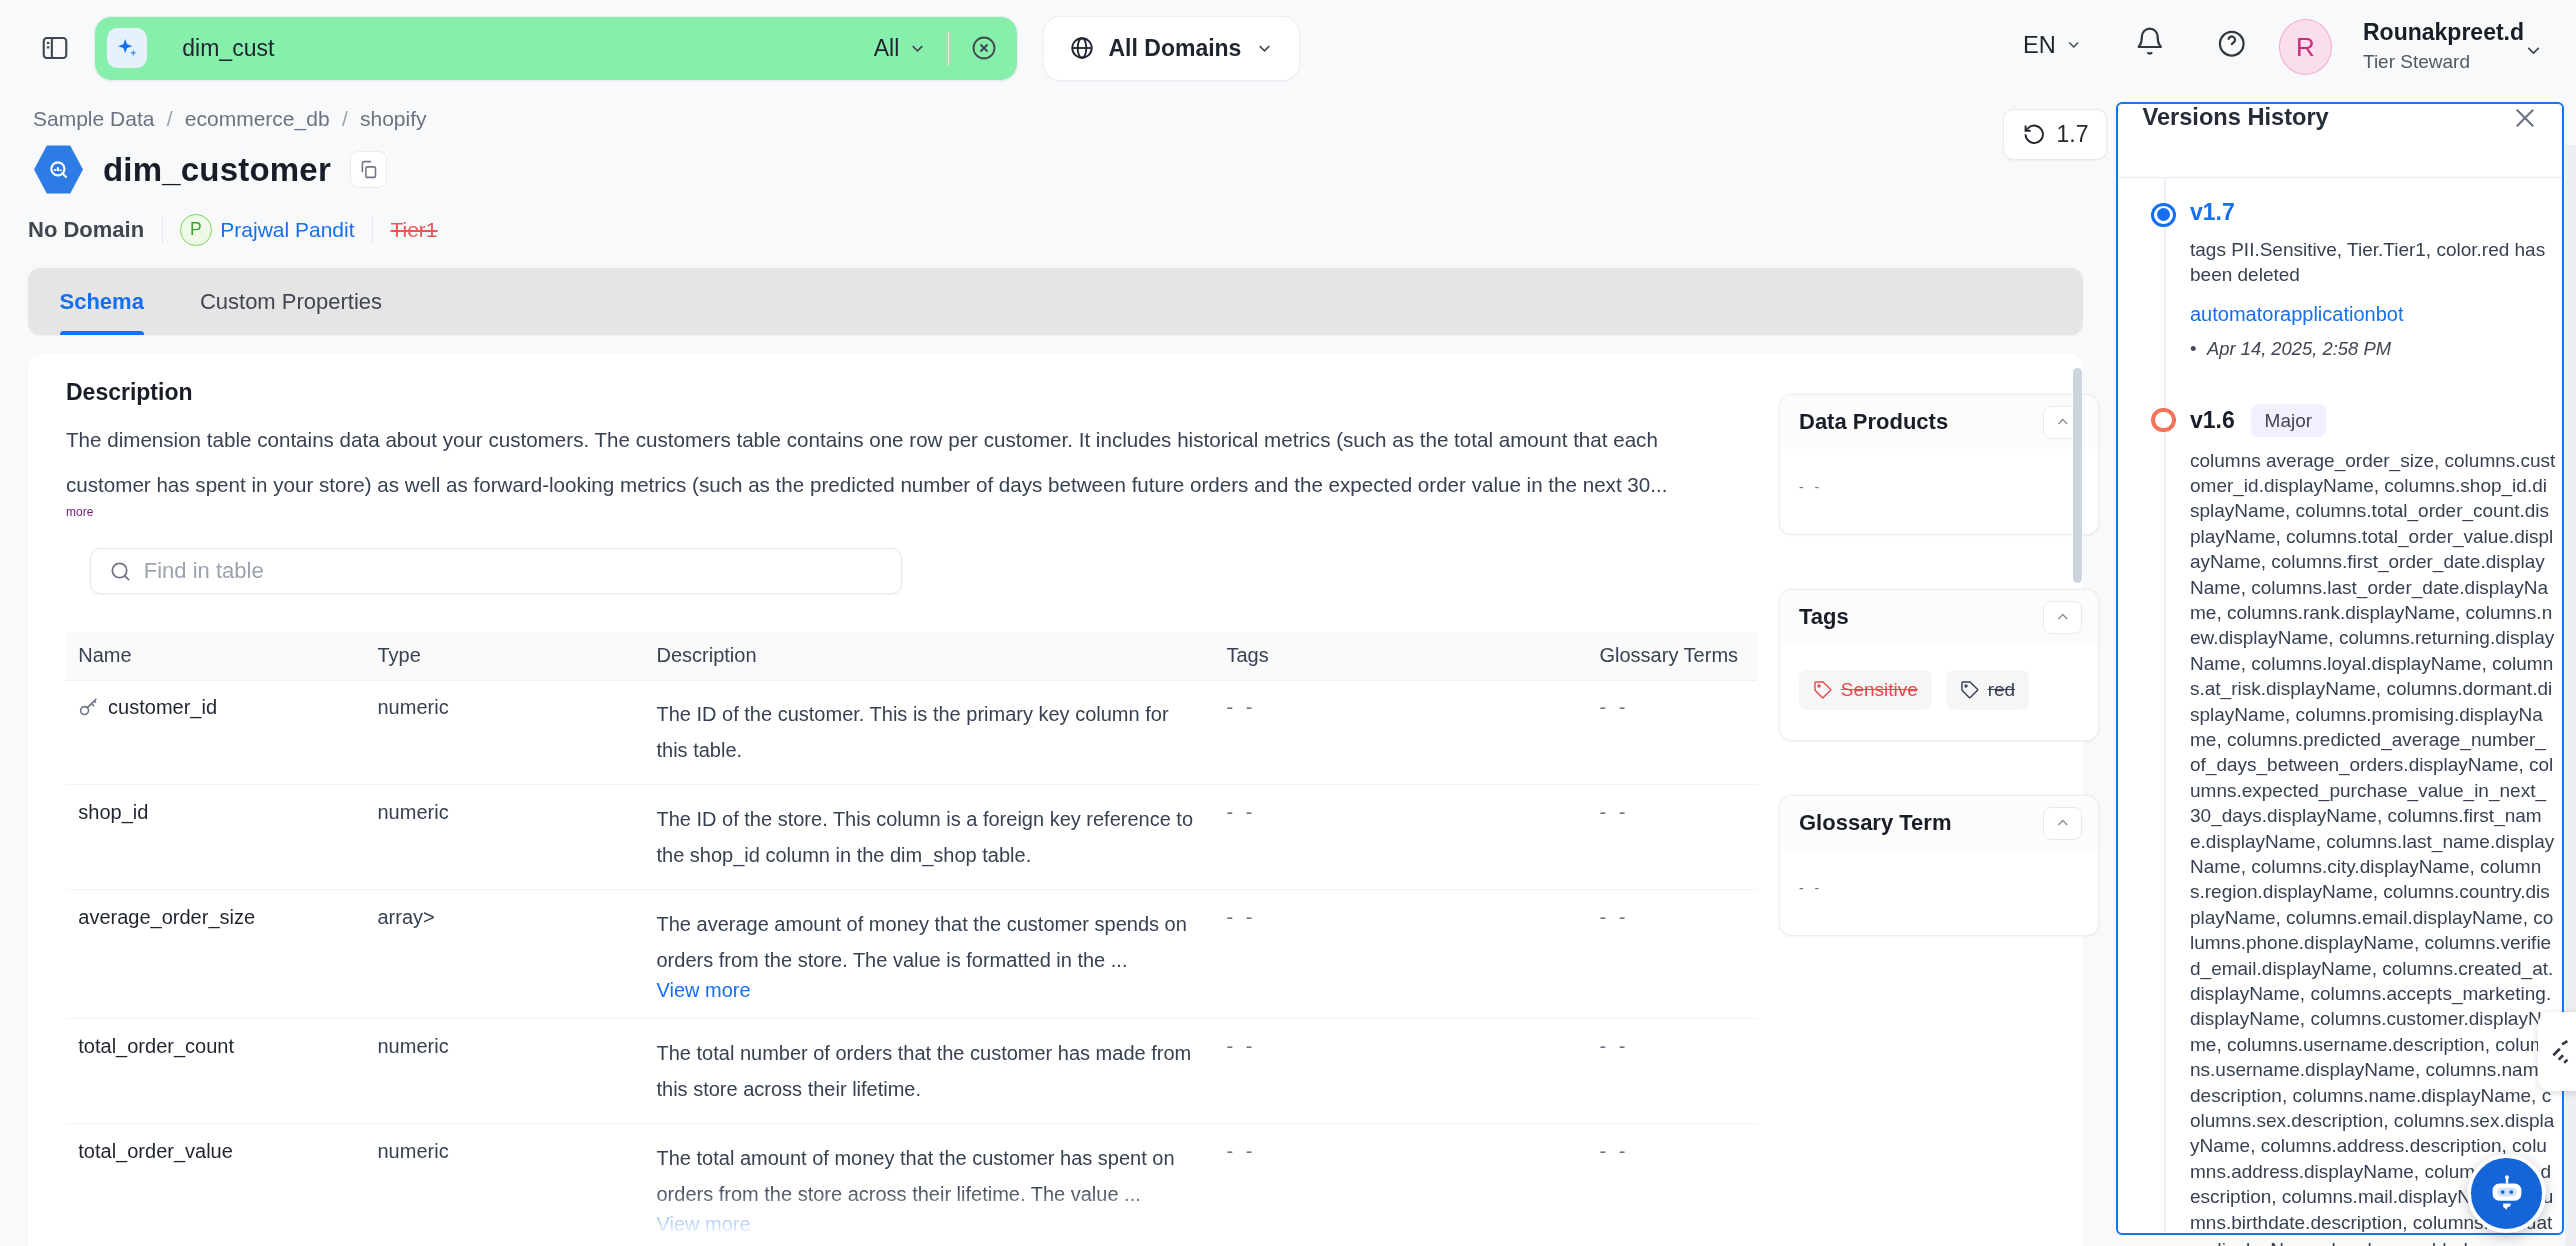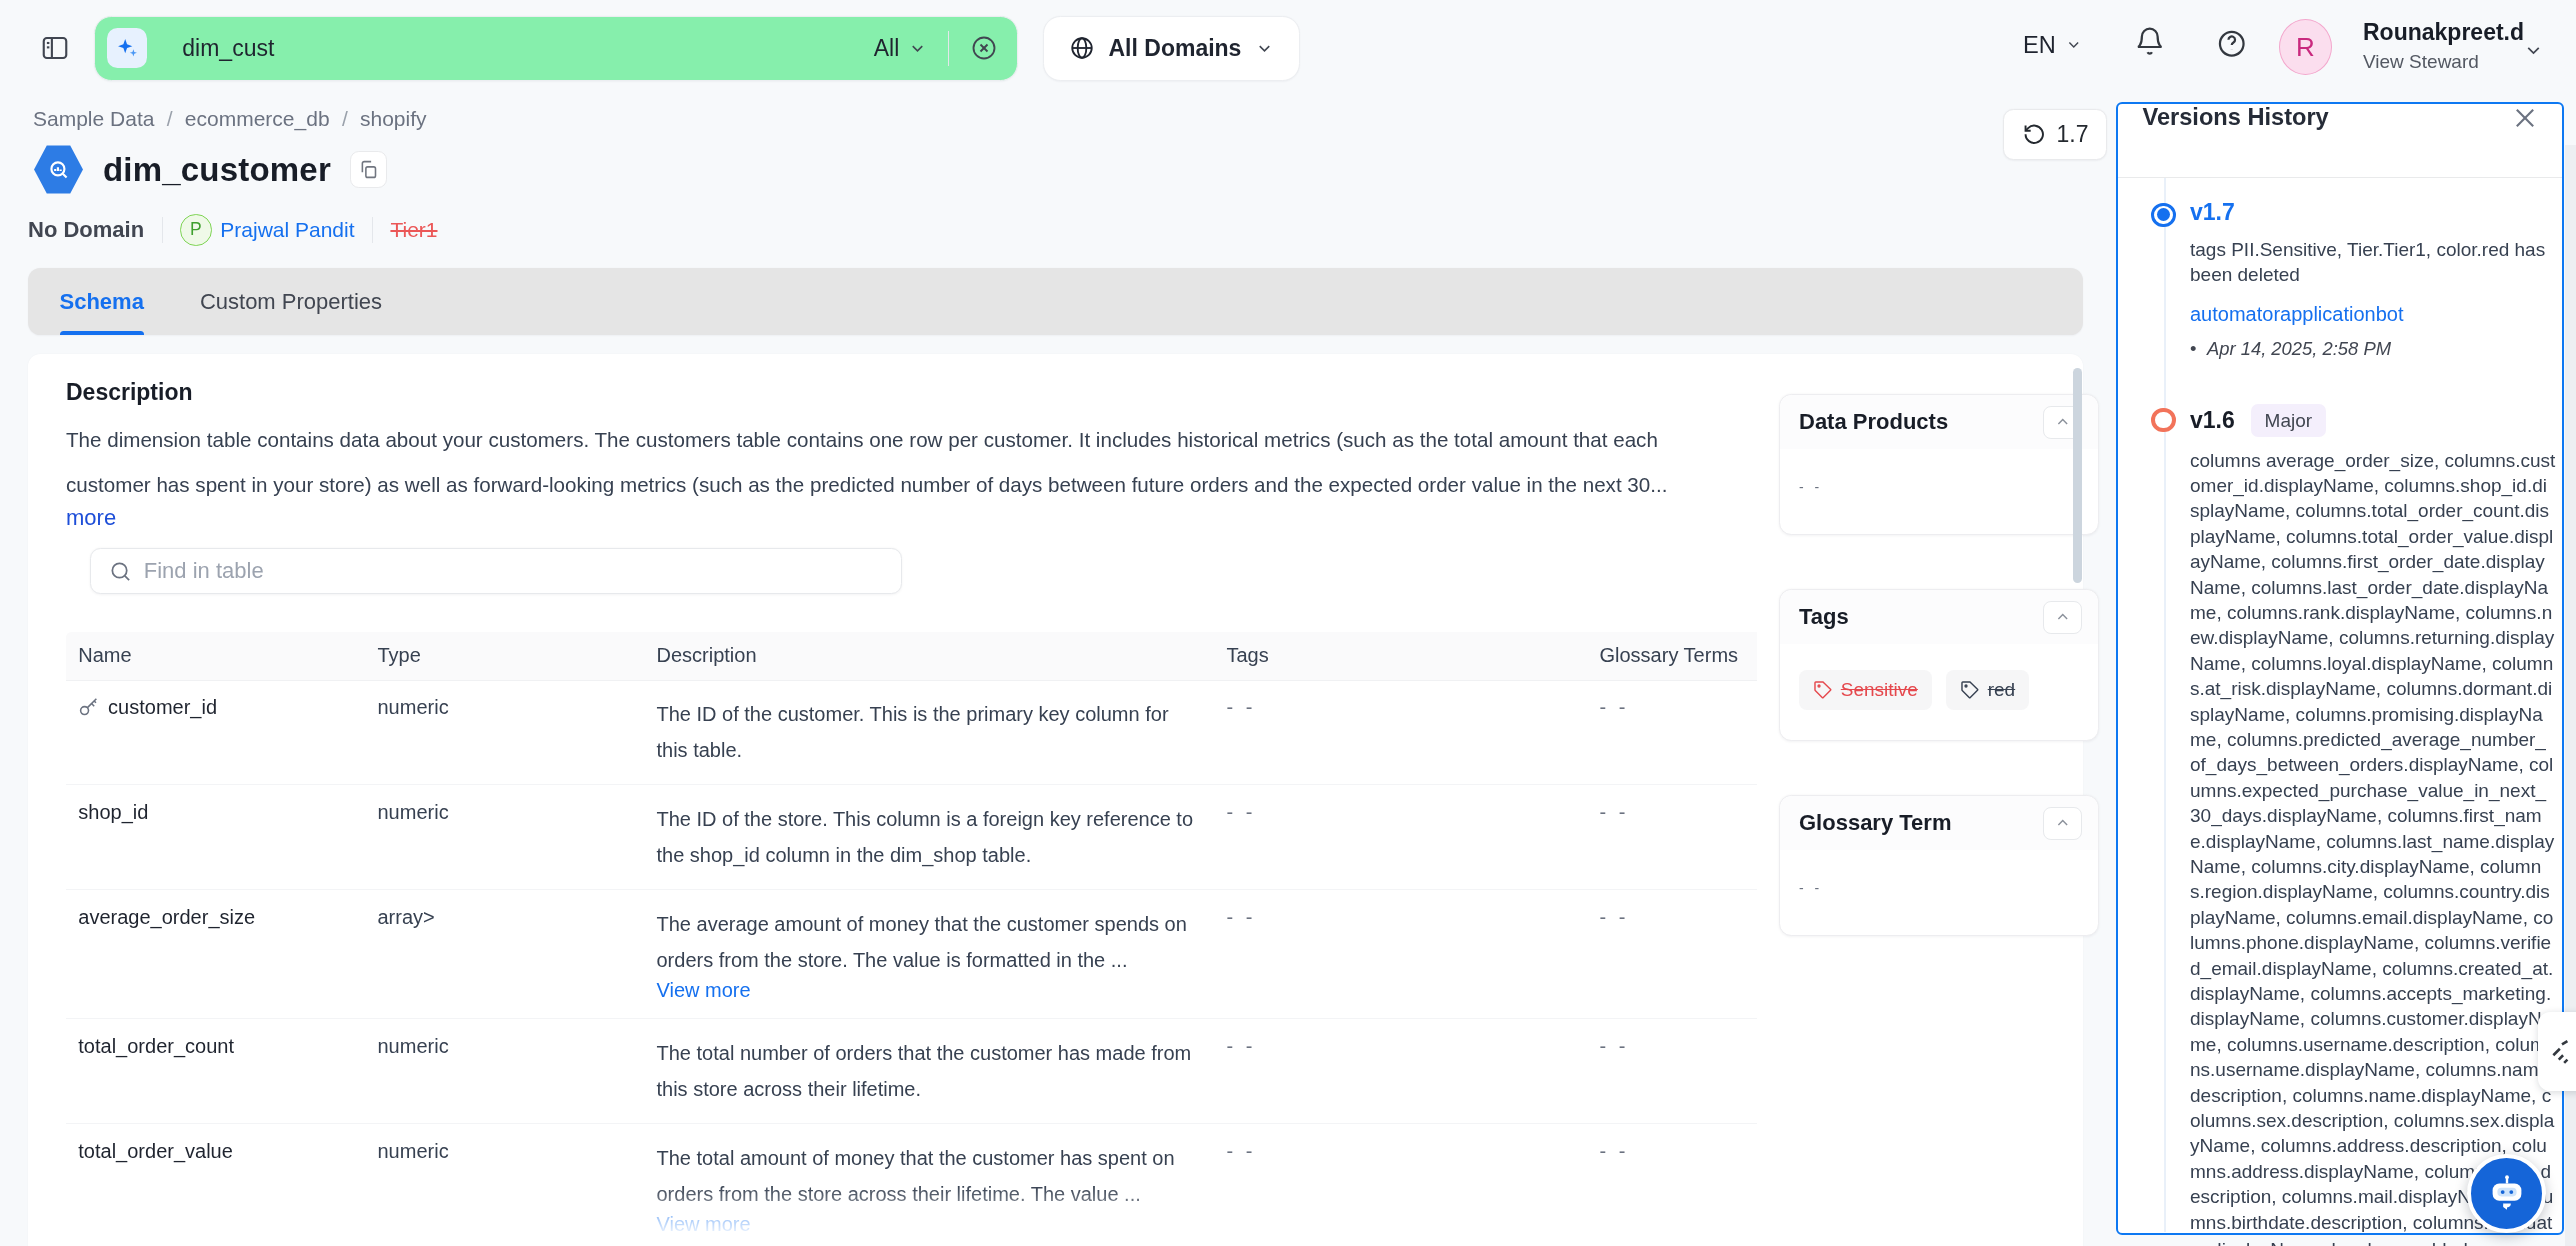--- a/index.html
+++ b/index.html
@@ -69,21 +69,21 @@
   
   .tabs-card { position:absolute; left:28px; top:268px; width:2055px; height:67px; background:#e5e5e5; border-radius:12.3px; box-shadow:0 0.9px 1.8px rgba(16,24,40,.04); display:flex; align-items:stretch; padding:0 31.5px; gap:56px; }
   .tab { display:flex; align-items:center; font-size:22px; color:#414651; position:relative; cursor:pointer; }
   .tab.active { color:#1570ef; font-weight:700; }
   .tab.active::after { content:""; position:absolute; left:0; right:0; bottom:0; height:4.4px; border-radius:3.5px 3.5px 0 0; background:#1570ef; }
 
   
   .main-card { position:absolute; left:28px; top:354px; width:2055px; height:893px; background:#fff; border-radius:12.3px 12.3px 0 0; box-shadow:0 0.9px 1.8px rgba(16,24,40,.04); }
   .desc-heading { position:absolute; left:38px; top:24.5px; font-size:23px; font-weight:700; color:#181d27; }
   .desc-text { position:absolute; left:38px; top:63px; width:1667px; font-size:20.6px; line-height:45px; color:#374151; }
-  .more-link { position:absolute; left:38px; top:151px; font-size:22px; color:#1d4ed8; cursor:pointer;text-align:center; }
+  .more-link { position:absolute; left:38px; top:151px; font-size:12px; color:#701a75; cursor:pointer;text-align:center; }
   .find-box { position:absolute; left:62px; top:194px; width:812px; height:46px; border:0.9px solid #e7e9ec; border-radius:10.5px; background:#fff; box-shadow:0 0.9px 2.6px rgba(16,24,40,.05); display:flex; align-items:center; padding:0 17.5px; gap:12.3px; }
   .find-input { border:none; outline:none; flex:1; font-size:22px; color:#1f242f; font-family:inherit; background:transparent; }
   .find-input::placeholder { color:#9ca3af; }
 
   table.schema { position:absolute; left:38px; top:278px; width:1691px; border-collapse:collapse; table-layout:fixed; }
   table.schema col.c-name { width:294px; } table.schema col.c-type { width:279px; }
   table.schema col.c-desc { width:570px; } table.schema col.c-tags { width:373px; }
   table.schema col.c-gloss { width:175px; }
   table.schema th { background:#fafafb; font-size:20px; font-weight:400; color:#374151; text-align:left; padding:12.3px 17.5px; border-bottom:0.9px solid #f0f1f3; }
   table.schema th:first-child { padding-left:12.3px; border-radius:5.3px 0 0 0; }
@@ -209,21 +209,21 @@
         <circle cx="12" cy="12" r="9"></circle>
         <path d="M9.5 9a2.5 2.5 0 1 1 3.8 2.1c-.8.5-1.3 1-1.3 1.9"></path>
         <line x1="12" y1="16.5" x2="12" y2="16.6"></line>
       </svg>
   </span>
 </button>
 
 <div class="user-avatar">R</div>
 <div class="user-meta">
   <div class="user-name">Rounakpreet.d</div>
-  <div class="user-role">View Steward</div>
+  <div class="user-role">Tier Steward</div>
 </div>
 <span class="user-caret">
   <svg width="21" height="21" viewBox="0 0 24 24" fill="none" stroke="#414651" stroke-width="2">
       <polyline points="6 9 12 15 18 9"></polyline>
     </svg>
 </span>
 
 <div class="breadcrumb">
   <span class="crumb">Sample Data</span>
   <span class="sep">/</span>

